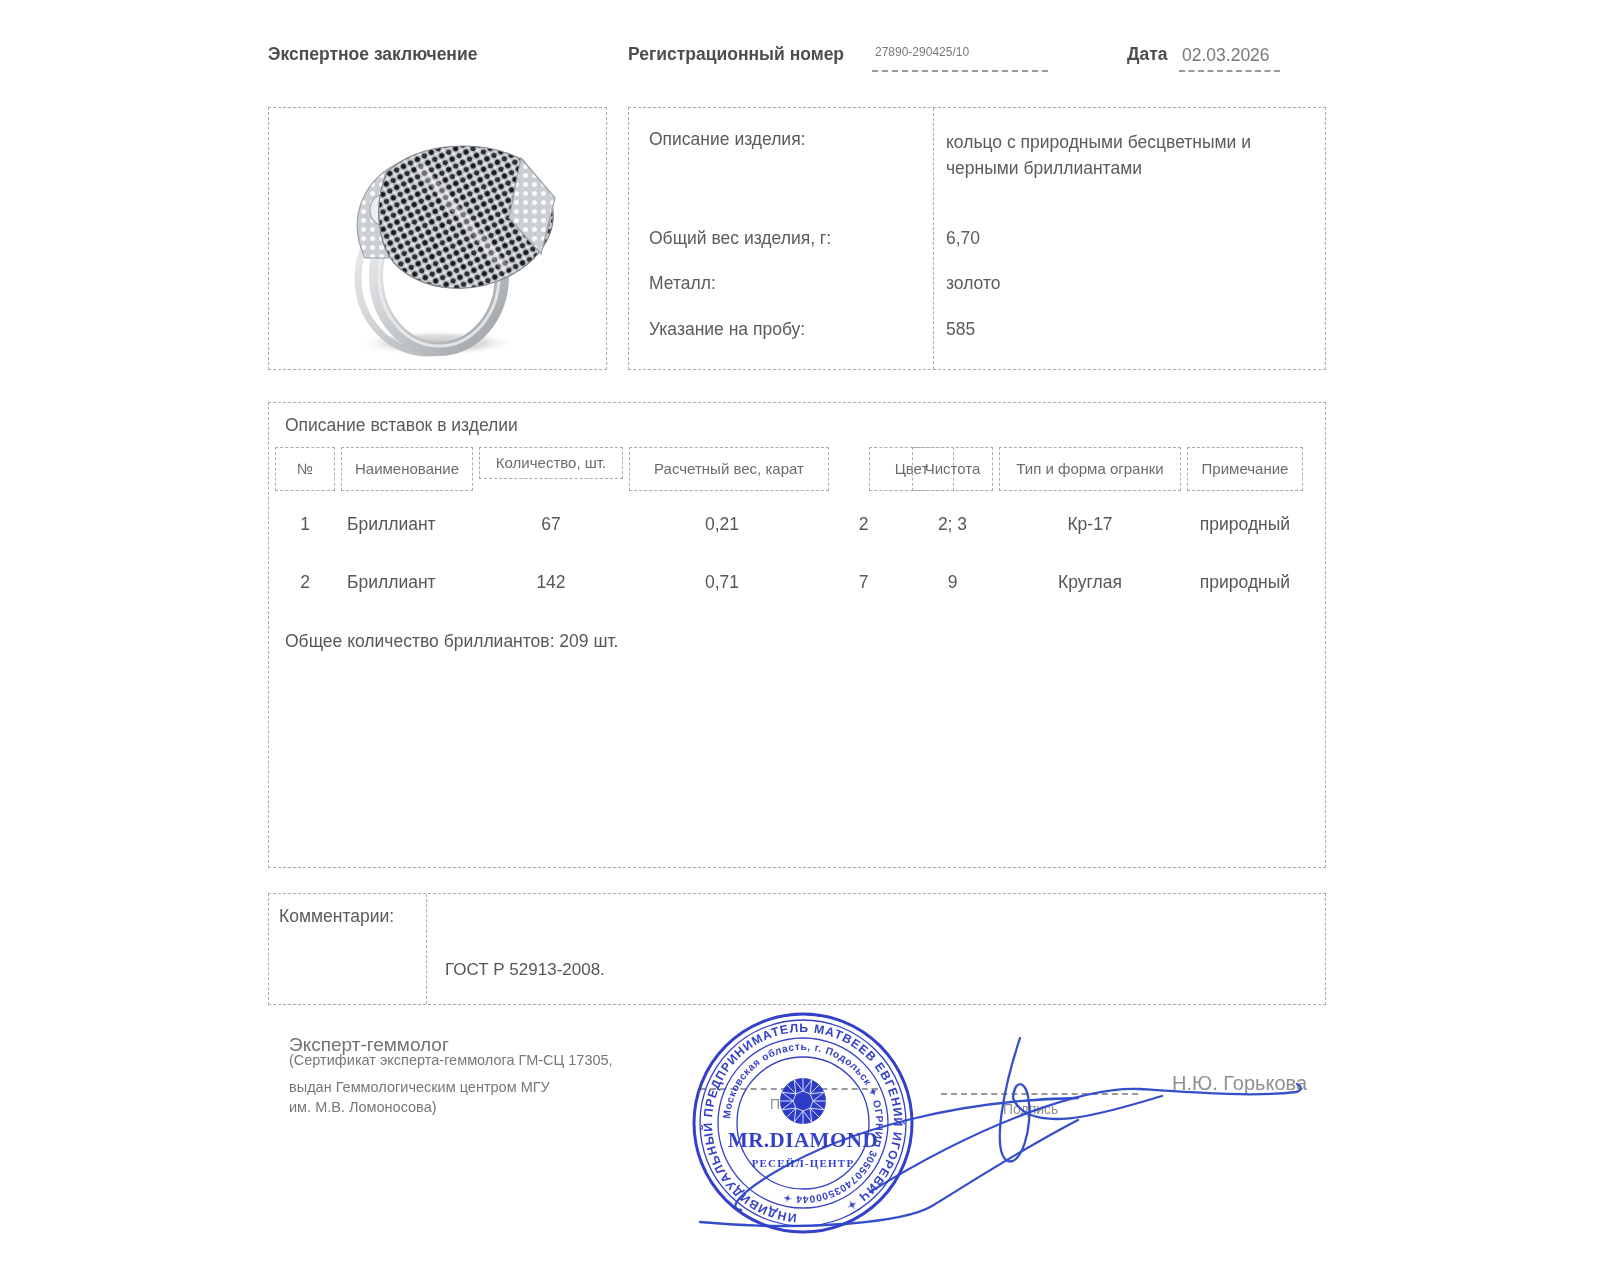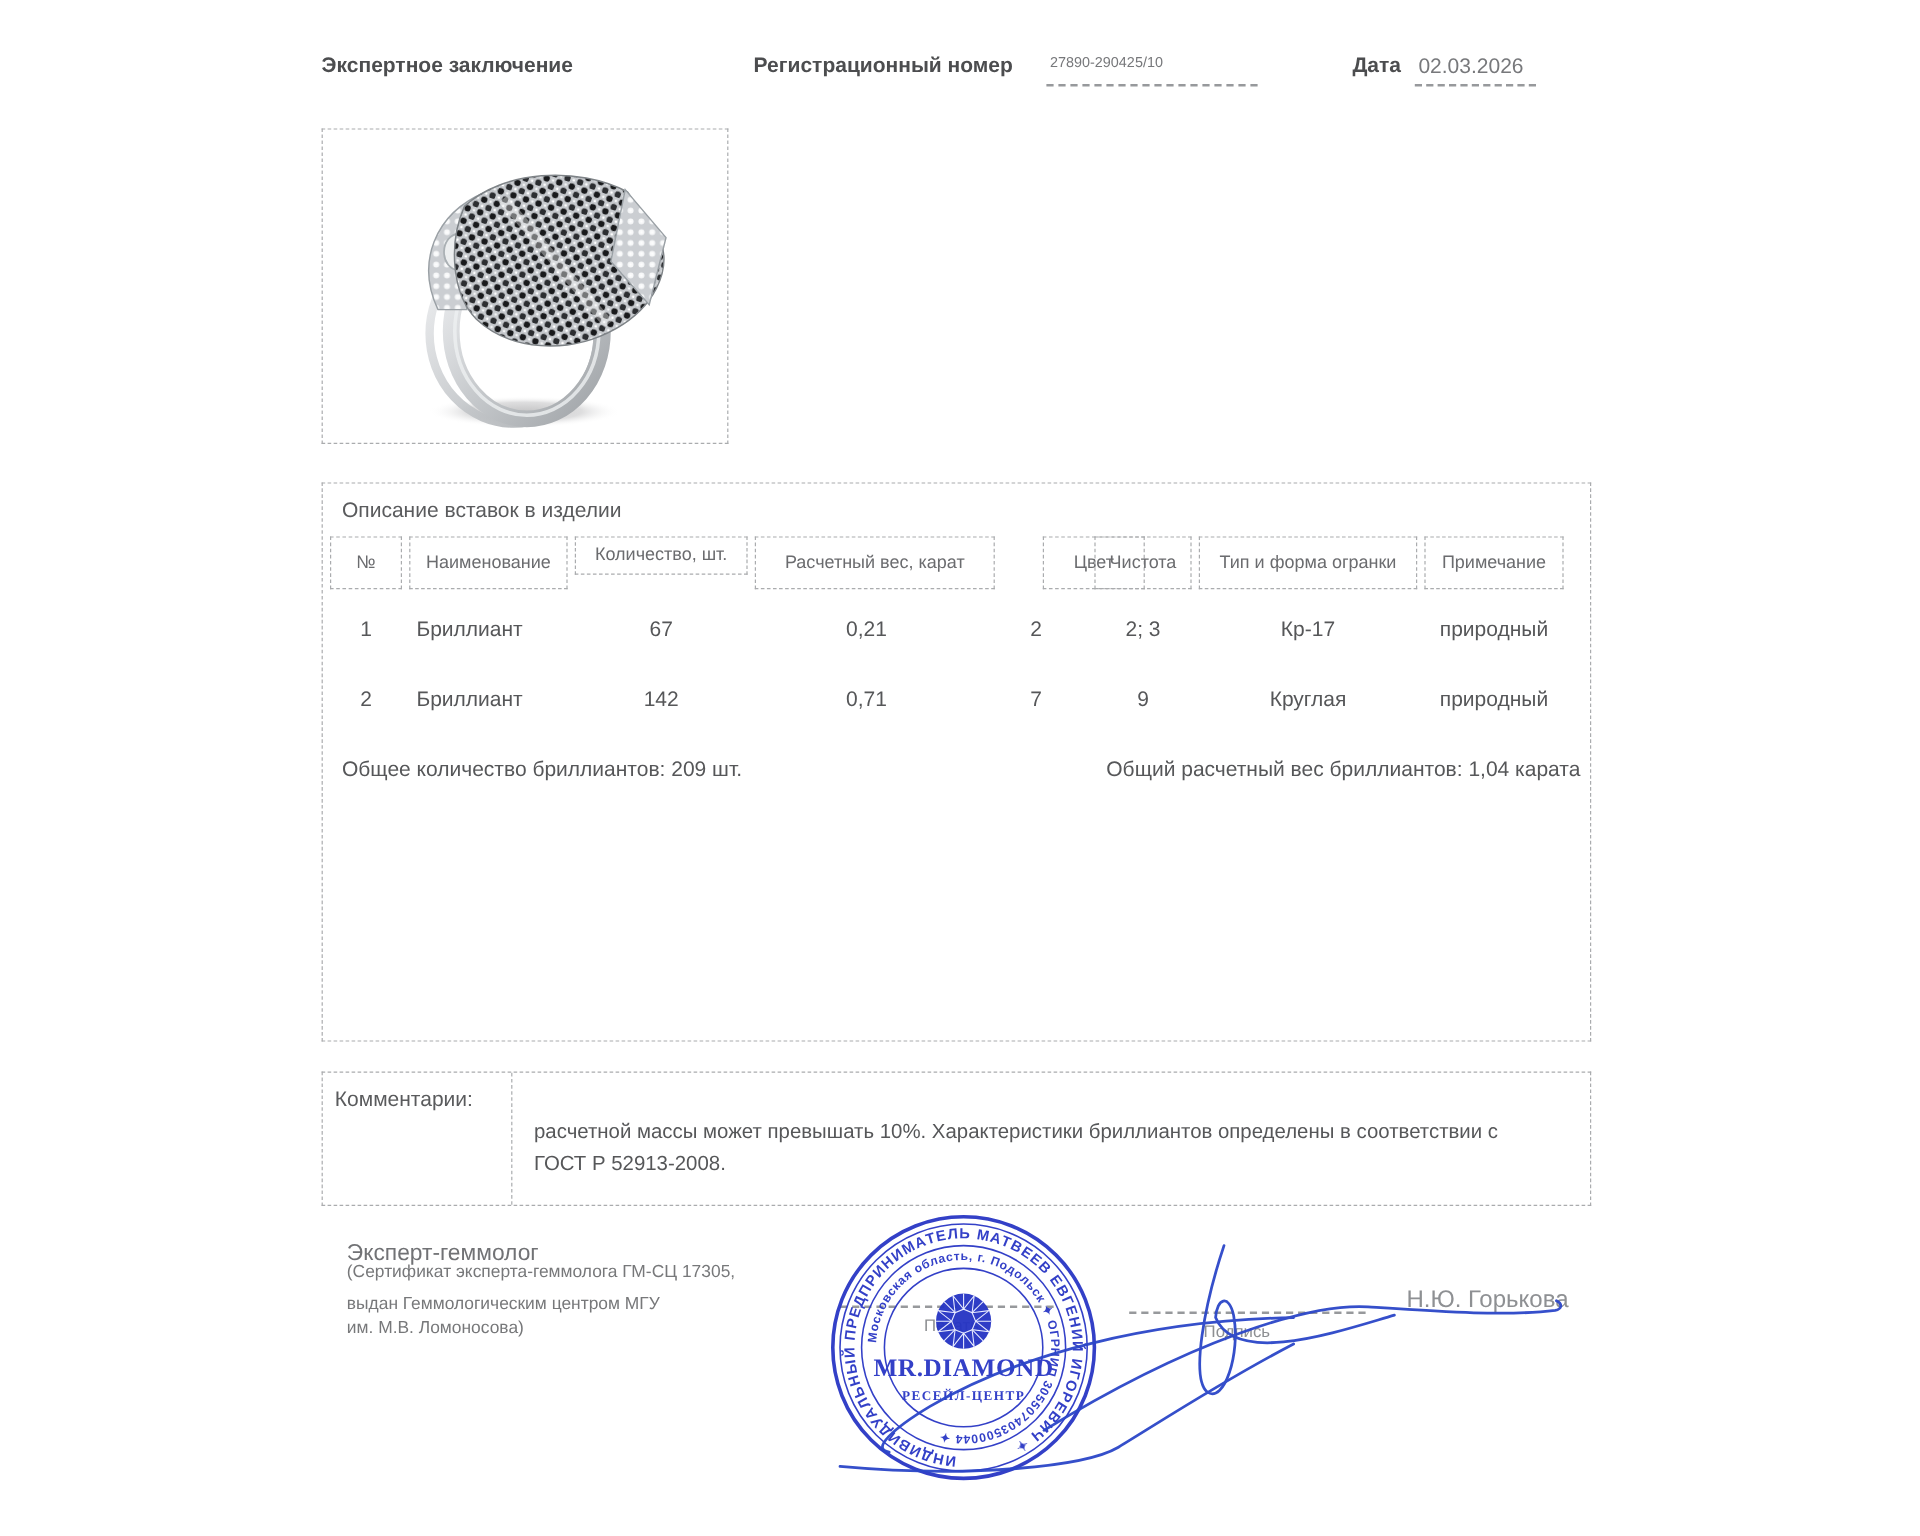--- a/index.html
+++ b/index.html
@@ -75,20 +75,35 @@
       <ellipse cx="170" cy="168" rx="63" ry="73" fill="none" stroke="url(#metal)" stroke-width="14"></ellipse>
       <ellipse cx="170" cy="168" rx="60" ry="70" fill="none" stroke="#eef0f1" stroke-width="3" opacity="0.8"></ellipse>
       <path d="M 96,150 C 78,112 92,70 136,52 L 158,84 C 124,96 112,118 120,150 Z" fill="url(#wpave)" stroke="#9aa0a5" stroke-width="1.2"></path>
       <ellipse cx="113" cy="102" rx="12" ry="15" fill="#eceeef" stroke="#aab0b4" stroke-width="1.5"></ellipse>
       <path d="M 118,64 C 150,34 212,30 254,52 L 282,94 C 290,118 276,148 244,166 C 204,188 156,184 128,158 C 108,138 104,96 118,64 Z" fill="url(#pave)" stroke="#7e8387" stroke-width="1.2"></path>
       <path d="M 150,58 C 180,92 212,132 238,162" stroke="rgba(255,255,255,0.35)" stroke-width="9" fill="none"></path>
       <path d="M 252,50 L 286,90 L 272,146 L 240,110 Z" fill="url(#wpave)" stroke="#9aa0a5" stroke-width="1.2"></path>
     </svg>
   </div>
 
+  <div class="dashbox" style="left:628px;top:107px;width:698px;height:263px;">
+    <div class="vdash" style="left:304px;top:0;height:261px;"></div>
+
+    <div class="abs lbl" style="left:20px;top:21px;">Описание изделия:</div>
+    <div class="abs val" style="left:317px;top:21px;width:322px;line-height:26px;">кольцо с природными бесцветными и черными бриллиантами</div>
+
+    <div class="abs lbl" style="left:20px;top:120px;">Общий вес изделия, г:</div>
+    <div class="abs val" style="left:317px;top:120px;">6,70</div>
+
+    <div class="abs lbl" style="left:20px;top:165px;">Металл:</div>
+    <div class="abs val" style="left:317px;top:165px;">золото</div>
+
+    <div class="abs lbl" style="left:20px;top:211px;">Указание на пробу:</div>
+    <div class="abs val" style="left:317px;top:211px;">585</div>
+  </div>
 
   <div class="dashbox" style="left:268px;top:402px;width:1058px;height:466px;">
     <div class="abs lbl" style="left:16px;top:12px;">Описание вставок в изделии</div>
 
     <div class="hcell" style="left:6px;top:44px;width:60px;height:44px;">№</div>
     <div class="hcell" style="left:72px;top:44px;width:132px;height:44px;">Наименование</div>
     <div class="hcell" style="left:210px;top:44px;width:144px;height:32px;">Количество, шт.</div>
     <div class="hcell" style="left:360px;top:44px;width:200px;height:44px;">Расчетный вес, карат</div>
     <div class="hcell" style="left:552px;top:44px;width:85px;height:44px;margin-left:48px;">Цвет</div>
     <div class="hcell" style="left:643px;top:44px;width:81px;height:44px;">Чистота</div>
@@ -111,27 +126,25 @@
       <div class="dcell left" style="left:78px;top:167px;width:126px;">Бриллиант</div>
       <div class="dcell" style="left:210px;top:167px;width:144px;">142</div>
       <div class="dcell" style="left:360px;top:167px;width:186px;">0,71</div>
       <div class="dcell" style="left:552px;top:167px;width:85px;">7</div>
       <div class="dcell" style="left:643px;top:167px;width:81px;">9</div>
       <div class="dcell" style="left:730px;top:167px;width:182px;">Круглая</div>
       <div class="dcell" style="left:918px;top:167px;width:116px;">природный</div>
     </div>
 
     <div class="abs nowrap" style="left:16px;top:228px;font-size:17.5px;color:#565759;">Общее количество бриллиантов: 209 шт.</div>
-    <div class="abs nowrap" style="right:8px;top:228px;font-size:17.5px;color:#565759;">Общий расчетный вес бриллиантов: 1,04 карата</div>
   </div>
 
   <div class="dashbox" style="left:268px;top:893px;width:1058px;height:112px;">
     <div class="vdash" style="left:157px;top:0;height:110px;"></div>
     <div class="abs lbl" style="left:10px;top:12px;">Комментарии:</div>
-    <div class="abs nowrap" style="left:176px;top:39px;font-size:17px;color:#565759;">расчетной массы может превышать 10%. Характеристики бриллиантов определены в соответствии с</div>
     <div class="abs nowrap" style="left:176px;top:66px;font-size:17px;color:#565759;">ГОСТ Р 52913-2008.</div>
   </div>
 
   <div class="abs" style="left:289px;top:1034px;font-size:19px;color:#717275;">Эксперт-геммолог</div>
   <div class="abs nowrap" style="left:289px;top:1033px;font-size:14.5px;color:#77787a;margin-top:19px;">(Сертификат эксперта-геммолога ГМ-СЦ 17305,</div>
   <div class="abs nowrap" style="left:289px;top:1079px;font-size:14.5px;color:#77787a;">выдан Геммологическим центром МГУ</div>
   <div class="abs nowrap" style="left:289px;top:1099px;font-size:14.5px;color:#77787a;">им. М.В. Ломоносова)</div>
 
   <div class="dline" style="left:700px;top:1088px;width:178px;"></div>
   <div class="smalllbl" style="left:770px;top:1096px;">Печать</div>

